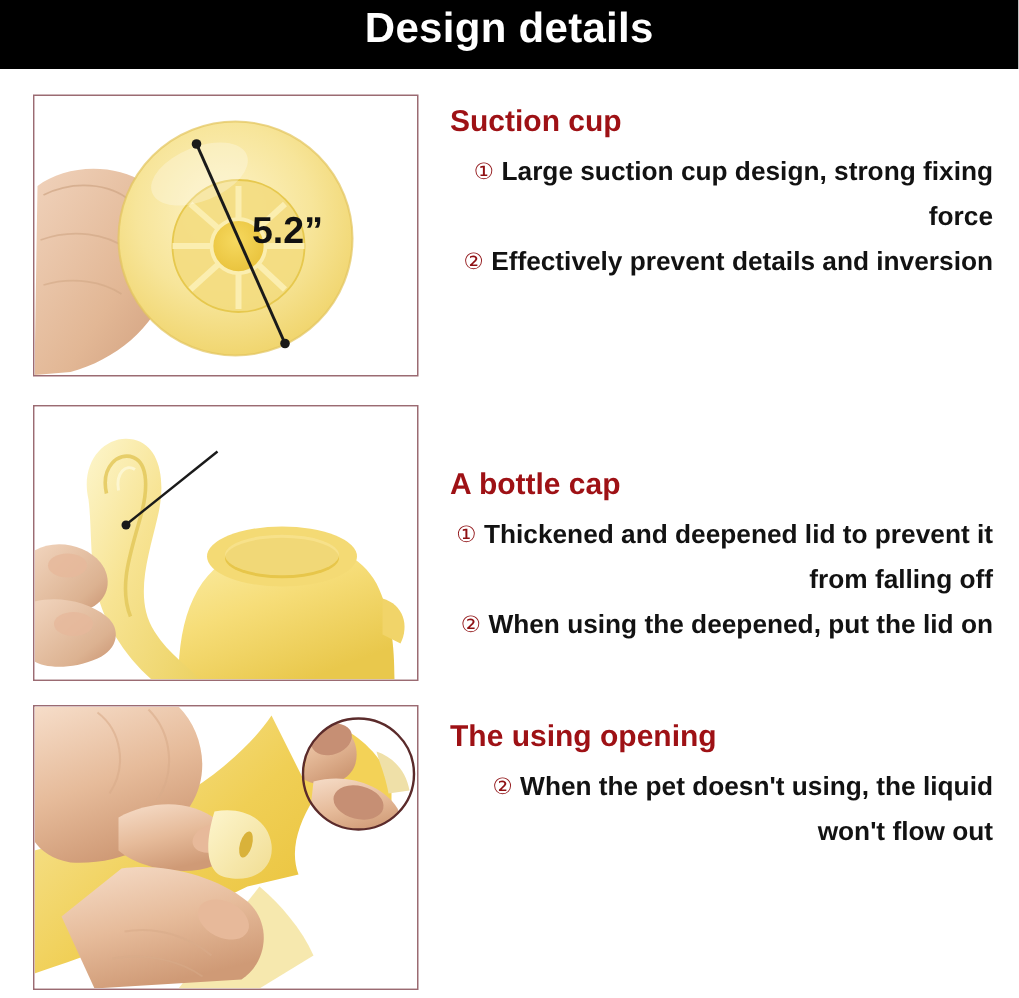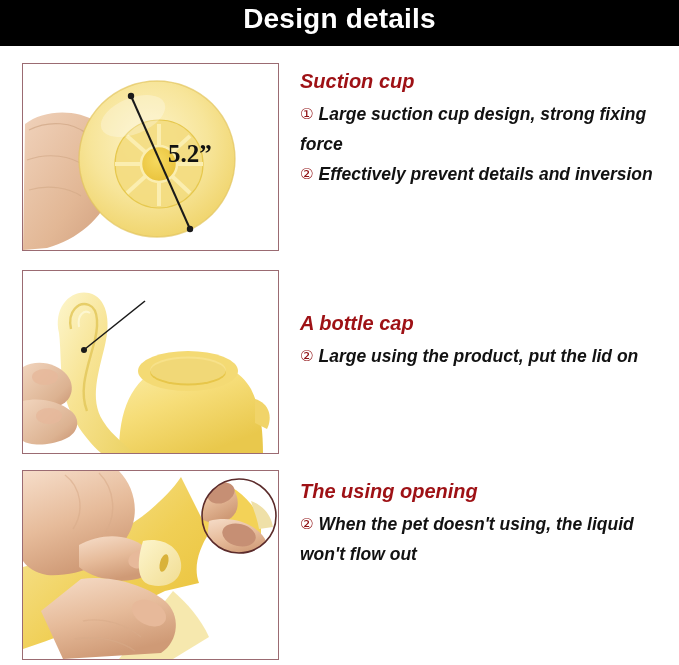--- a/index.html
+++ b/index.html
@@ -19,38 +19,38 @@
     position:absolute;left:0;top:3px;width:679px;
     text-align:center;
     color:#ffffff;font-size:28px;font-weight:bold;
     letter-spacing:.2px;
     text-shadow:0 1px 1px rgba(0,0,0,.25);
   }
 
   .photo{
     position:absolute;left:22px;
     border:1px solid #9b6b72;
-    background:#ffffff;overflow:hidden;font-family:Liberation Serif, serif;
+    background:#ffffff;overflow:hidden;
   }
   .photo-1{top:63px;width:255px;height:186px;}
   .photo-2{top:270px;width:255px;height:182px;}
   .photo-3{top:470px;width:255px;height:188px;}
 
-  .txt{position:absolute;left:300px;width:362px;font-style:italic;}
+  .txt{position:absolute;left:300px;width:362px;}
   .txt-1{top:70px;}
   .txt-2{top:275px;margin-top:37px;}
   .txt-3{top:480px;}
 
   .sec-title{
     color:#9e1115;font-size:20px;font-weight:bold;
     margin:0 0 7px 0;line-height:1.1;
   }
   .bullet{
     display:block;color:#121212;font-size:17.5px;font-weight:bold;
-    line-height:1.72;margin:0;
+    line-height:1.72;margin:0;text-align:right;
   }
   .num{color:#8f1013;font-size:15px;font-weight:normal;
        margin-right:5px;position:relative;top:-1px;}
 
   
   .ph{position:absolute;inset:0;}
   svg.ph{display:block;}
 
   .anno-label{
     position:absolute;color:#111;font-size:12.5px;font-weight:bold;
@@ -227,21 +227,24 @@
       <span class="num">①</span><span>Large suction cup design, strong fixing force</span>
     </p>
     <p class="bullet">
       <span class="num">②</span><span>Effectively prevent details and inversion</span>
     </p>
   </div>
 
   <div class="txt txt-2">
     <div class="sec-title">A bottle cap</div>
     <p class="bullet">
-      <span class="num">②</span><span>Large using the product, put the lid on</span>
+      <span class="num">①</span><span>Thickened and deepened lid to prevent it from falling off</span>
+    </p>
+    <p class="bullet">
+      <span class="num">②</span><span>When using the deepened, put the lid on</span>
     </p>
   </div>
 
   <div class="txt txt-3">
     <div class="sec-title">The using opening</div>
     <p class="bullet">
       <span class="num">②</span><span>When the pet doesn't using, the liquid won't flow out</span>
     </p>
   </div>
 

